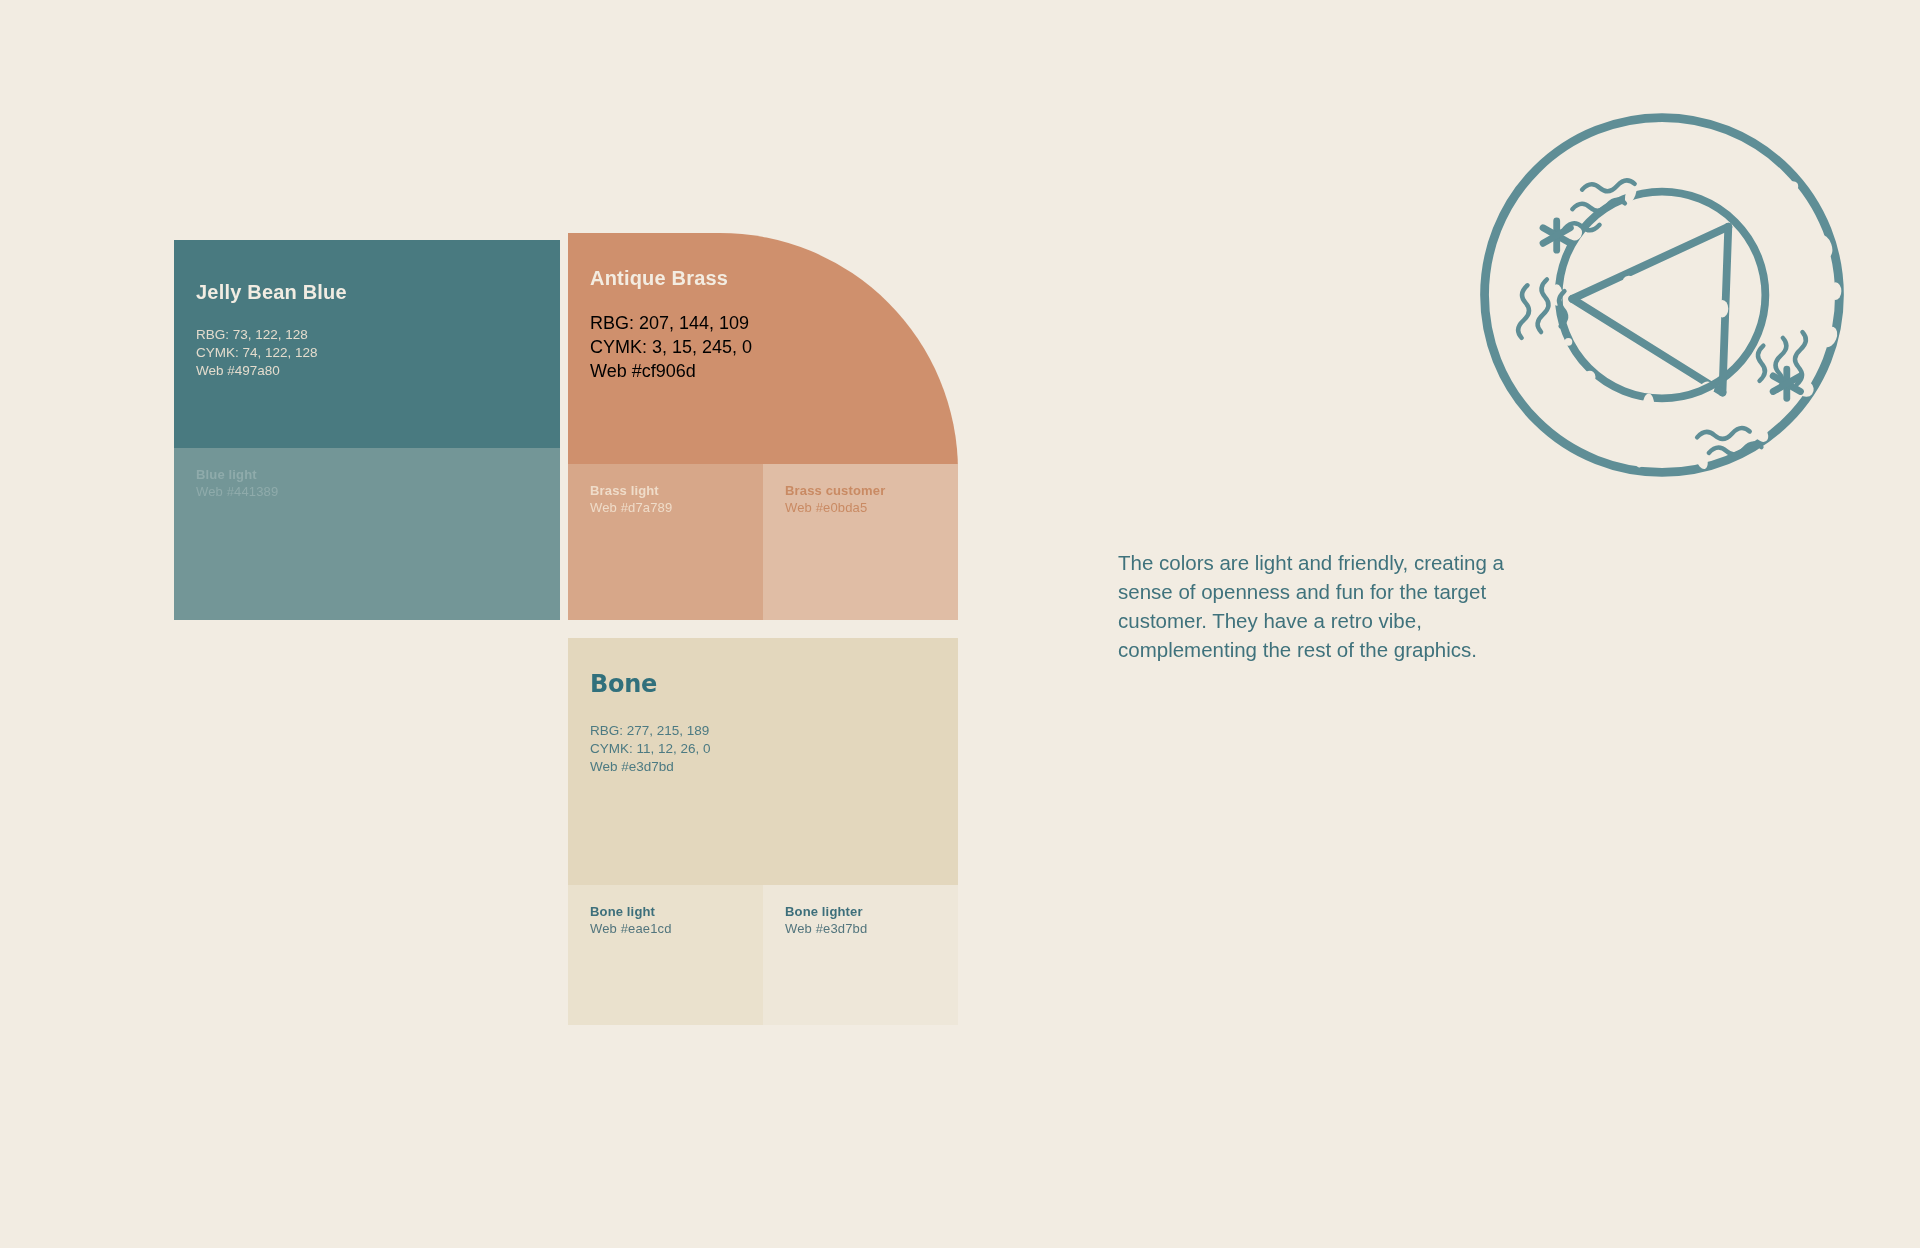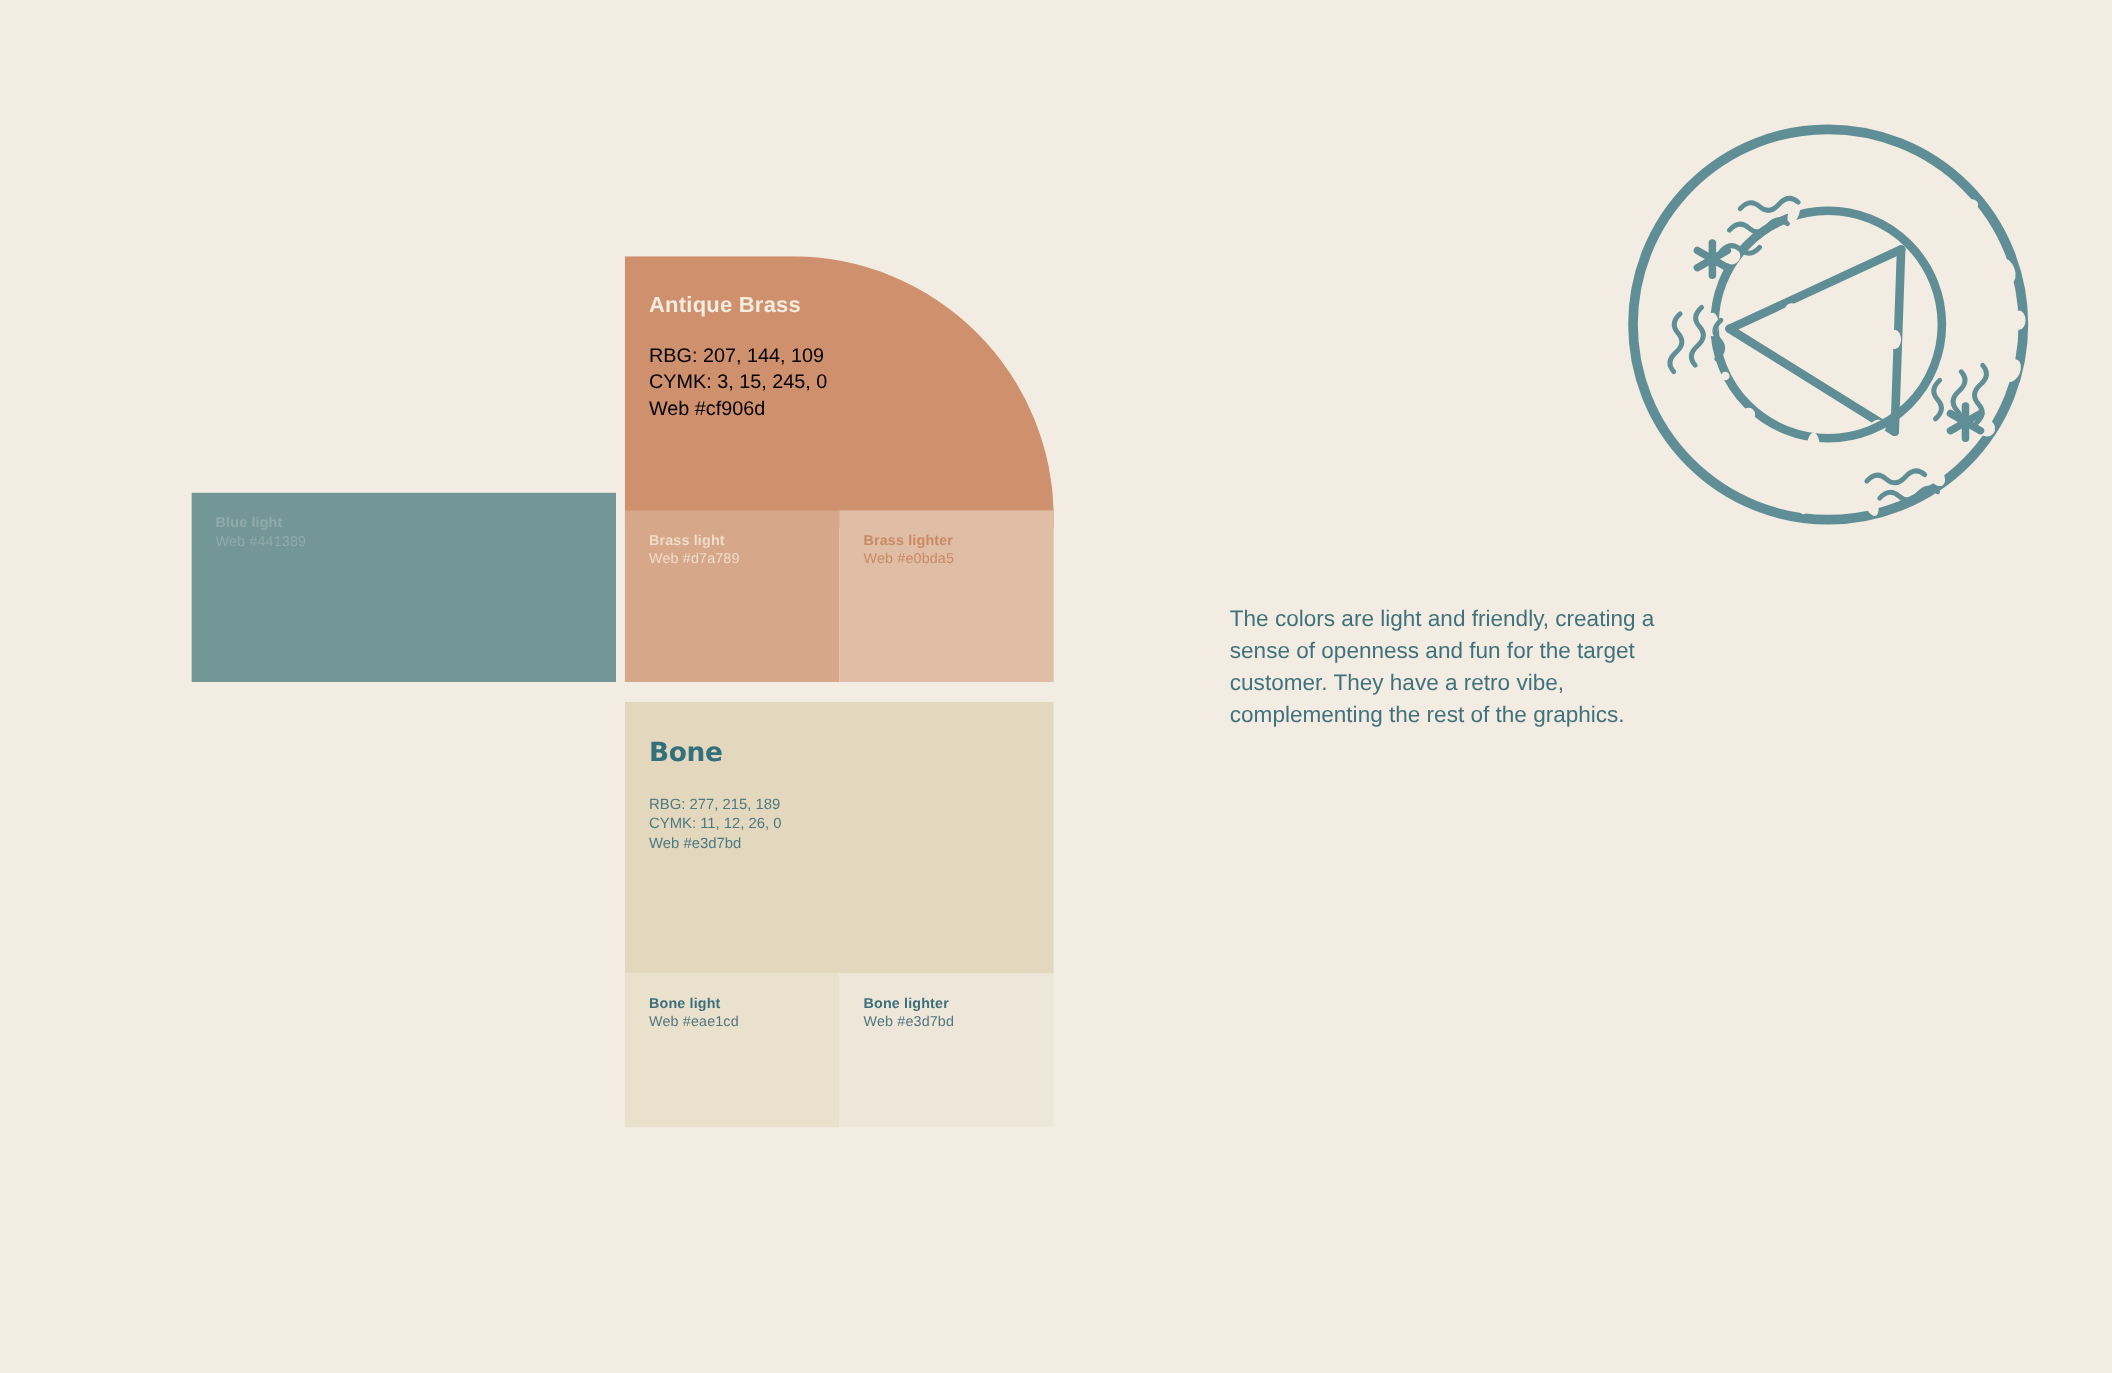--- a/index.html
+++ b/index.html
@@ -183,20 +183,28 @@
     z-index: 1;
   }
   #stamp svg { display: block; width: 100%; height: 100%; }
 </style>
 </head>
 <body>
 
 <div class="stage">
 
   <div class="panel" id="panel-blue">
+    <div class="panel-main">
+      <div class="swatch-title">Jelly Bean Blue</div>
+      <div class="swatch-specs">
+        <div>RBG: 73, 122, 128</div>
+        <div>CYMK: 74, 122, 128</div>
+        <div>Web #497a80</div>
+      </div>
+    </div>
     <div class="panel-subs">
       <div class="sub" style="background:#739697">
         <div class="sub-label">
           <div class="nm">Blue light</div>
           <div class="hx">Web #441389</div>
         </div>
       </div>
     </div>
   </div>
 
@@ -211,21 +219,21 @@
     </div>
     <div class="panel-subs">
       <div class="sub" style="background:#d7a789">
         <div class="sub-label">
           <div class="nm">Brass light</div>
           <div class="hx">Web #d7a789</div>
         </div>
       </div>
       <div class="sub" style="background:#e0bda5">
         <div class="sub-label">
-          <div class="nm">Brass lighter</div>
+          <div class="nm">Brass customer</div>
           <div class="hx">Web #e0bda5</div>
         </div>
       </div>
     </div>
   </div>
 
   <div class="panel" id="panel-bone">
     <div class="panel-main">
       <div class="swatch-title">Bone</div>
       <div class="swatch-specs">

